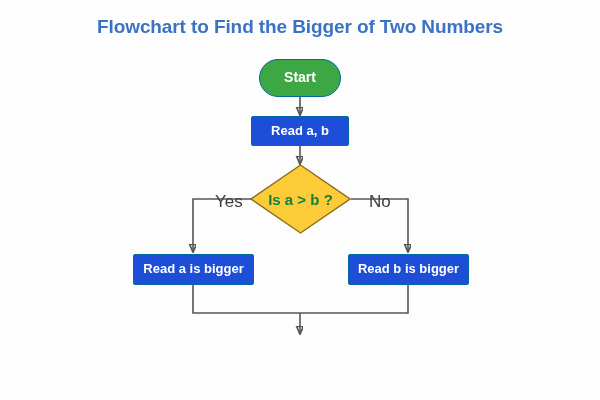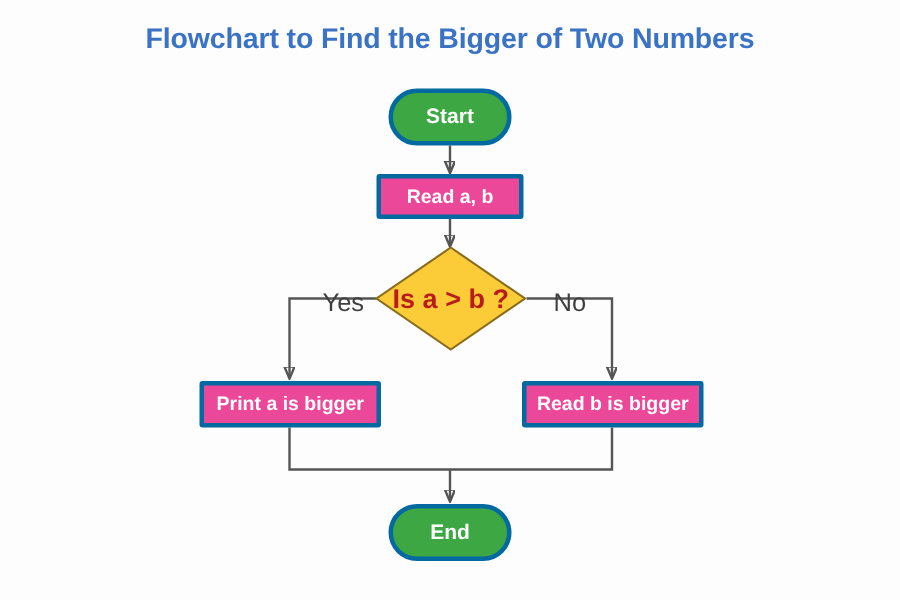--- a/index.html
+++ b/index.html
@@ -35,52 +35,52 @@
   }
   .node {
     position: absolute;
     box-sizing: border-box;
     display: flex;
     align-items: center;
     justify-content: center;
     color: #ffffff;
     font-weight: bold;
     font-size: 13px;
-    border: 3px solid #0369a1;
+    border: 1px solid #0369a1;
     text-align: center;
     line-height: 1.1;
   }
   .node-terminal {
     background: #3da843;
     border-radius: 22px;
     font-size: 14px;
   }
   .node-process {
-    background: #ec4899;
+    background: #1d4ed8;
     border-radius: 2px;
   }
   .node-decision-wrap {
     position: absolute;
     display: flex;
     align-items: center;
     justify-content: center;
   }
   .node-decision-shape {
     position: absolute;
     left: 0;
     top: 0;
     width: 100%;
     height: 100%;
   }
   .node-decision-label {
     position: relative;
     z-index: 2;
-    color: #b91c1c;
+    color: #15803d;
     font-weight: bold;
-    font-size: 18px;
+    font-size: 15px;
     white-space: nowrap;
   }
   .branch-label {
     position: absolute;
     font-size: 17px;
     color: #3f3f3f;
     font-weight: normal;
     white-space: nowrap;
   }
   svg#connectors {
@@ -134,19 +134,18 @@
     <svg class="node-decision-shape" viewBox="0 0 101 70" preserveAspectRatio="none">
       <polygon points="50.5,1 100,35 50.5,69 1,35" fill="#fbcb38" stroke="#8a6d1a" stroke-width="1.4"></polygon>
     </svg>
     <span class="node-decision-label">Is a &gt; b ?</span>
   </div>
 
   <div class="branch-label" style="left:215px; top:192px;">Yes</div>
 
   <div class="branch-label" style="left:369px; top:192px;">No</div>
 
-  <div class="node node-process" style="left:133px; top:254px; width:121px; height:31px;">Print a is bigger</div>
+  <div class="node node-process" style="left:133px; top:254px; width:121px; height:31px;">Read a is bigger</div>
 
   <div class="node node-process" style="left:348px; top:254px; width:121px; height:31px;">Read b is bigger</div>
 
-  <div class="node node-terminal" style="left:259px; top:336px; width:82px; height:38px;">End</div>
 
 </div>
 
 </body></html>

